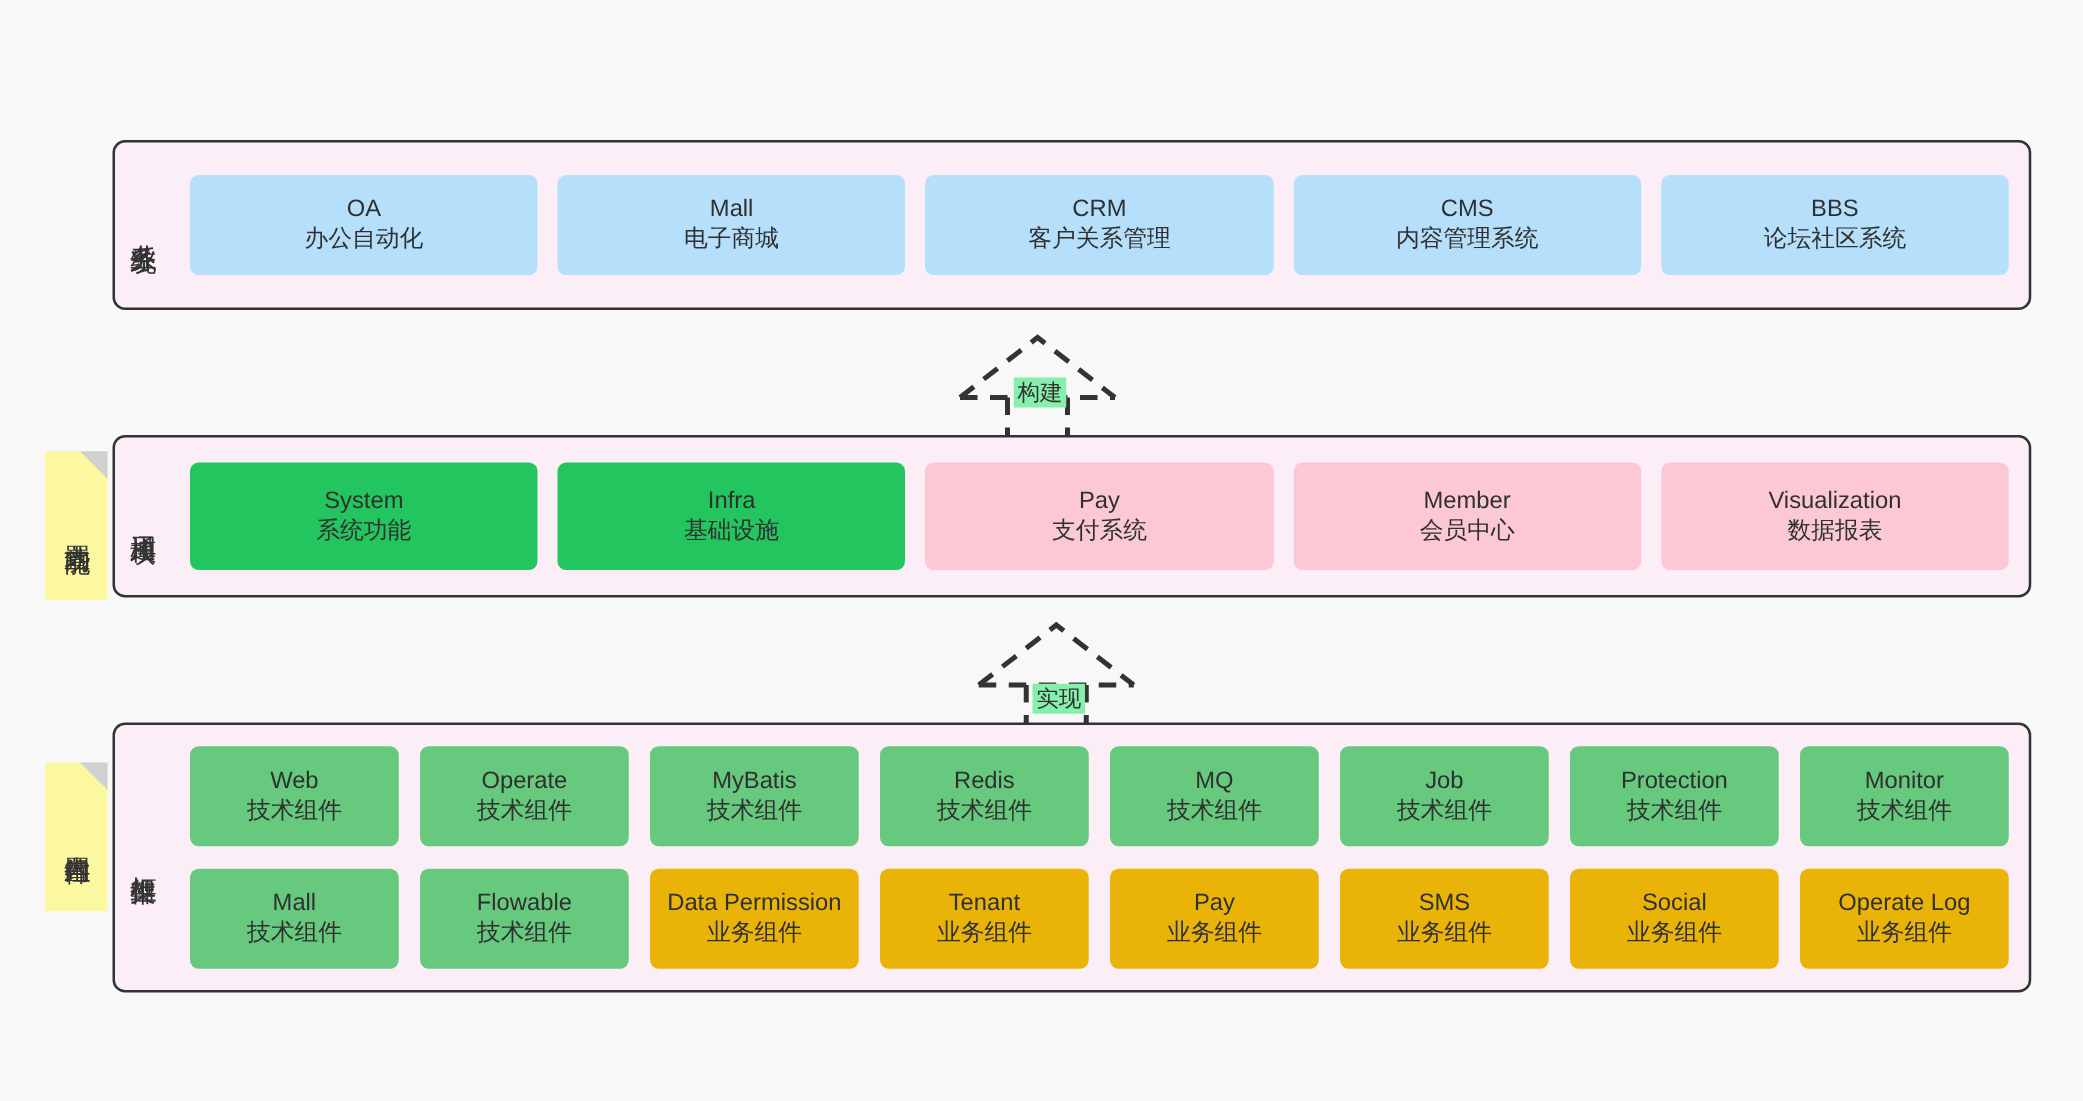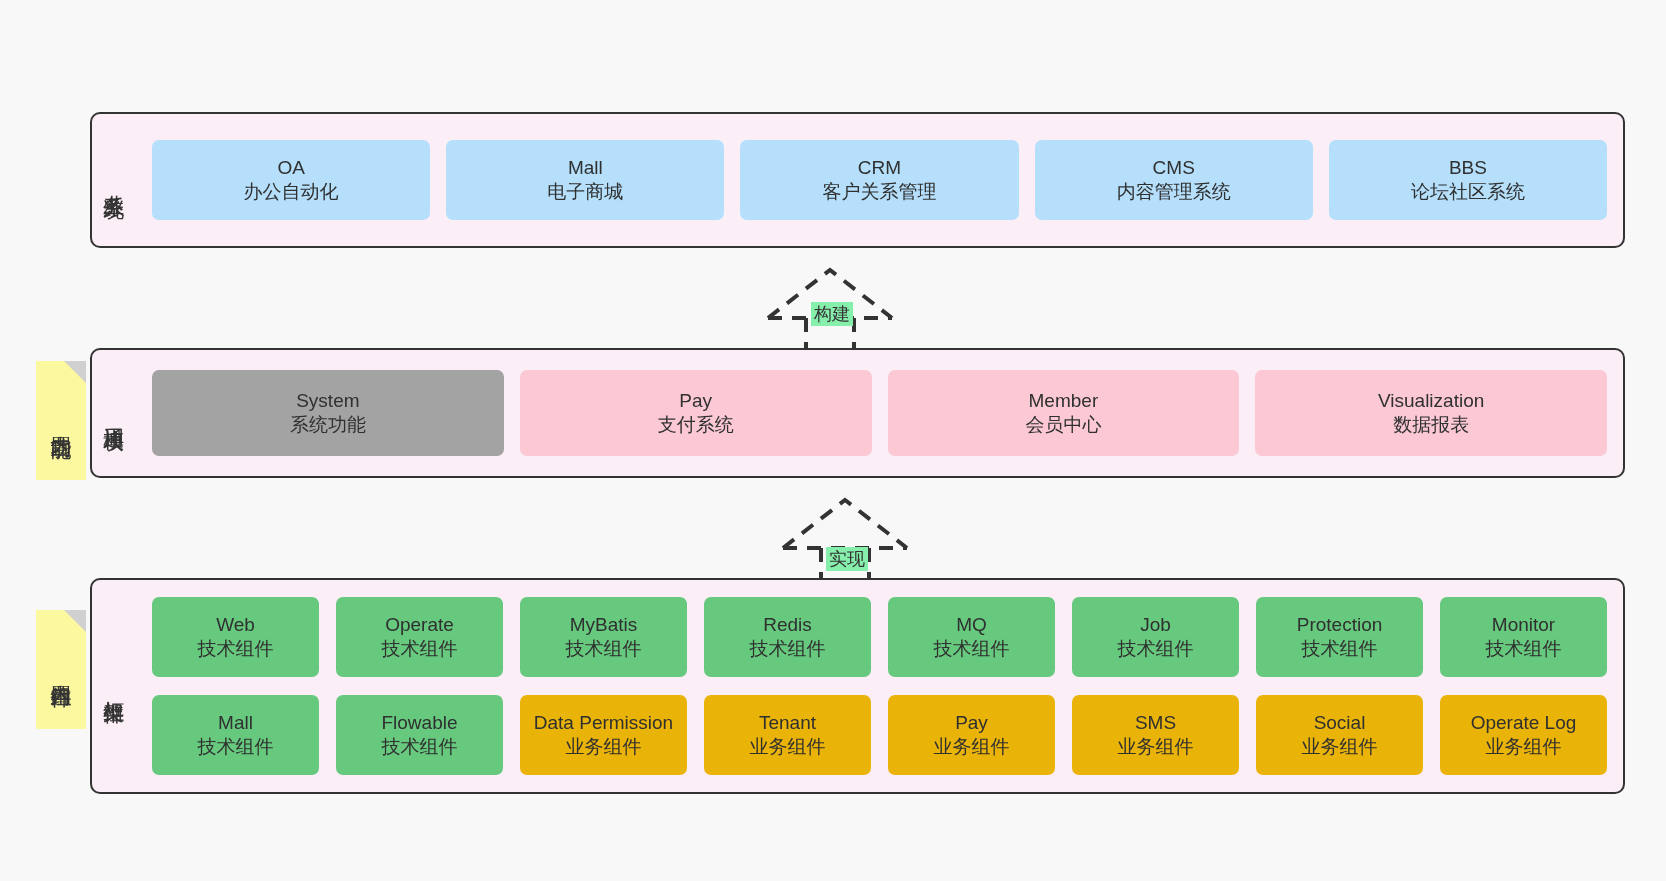--- a/index.html
+++ b/index.html
@@ -77,21 +77,21 @@
     align-items: center;
     justify-content: center;
     text-align: center;
     font-size: 19px;
     line-height: 1.28;
     color: #2f3030;
     padding: 6px 4px;
   }
   .card .ln { display: block; }
   .card-blue  { background: #b5dffb; }
-  .card-red   { background: #a3a3a3; }
+  .card-red   { background: #22c55e; }
   .card-pink  { background: #fbc8d4; }
   .card-green { background: #66c97e; }
   .card-green-light { background: #eab308; }
 
   .row-biz .card    { height: 80px; }
   .row-common .card { height: 86px; }
   .row-frame .card  { height: 80px; }
 
   
   .note {
@@ -180,20 +180,24 @@
   </div>
 
   <div class="layer row-common" style="left:90px; top:348px; width:1535px; height:130px;">
     <div class="layer-title">通用模块</div>
     <div class="layer-body">
 
       <div class="card card-red">
         <span class="ln">System</span>
         <span class="ln">系统功能</span>
       </div>
+      <div class="card card-red">
+        <span class="ln">Infra</span>
+        <span class="ln">基础设施</span>
+      </div>
       <div class="card card-pink">
         <span class="ln">Pay</span>
         <span class="ln">支付系统</span>
       </div>
       <div class="card card-pink">
         <span class="ln">Member</span>
         <span class="ln">会员中心</span>
       </div>
       <div class="card card-pink">
         <span class="ln">Visualization</span>

